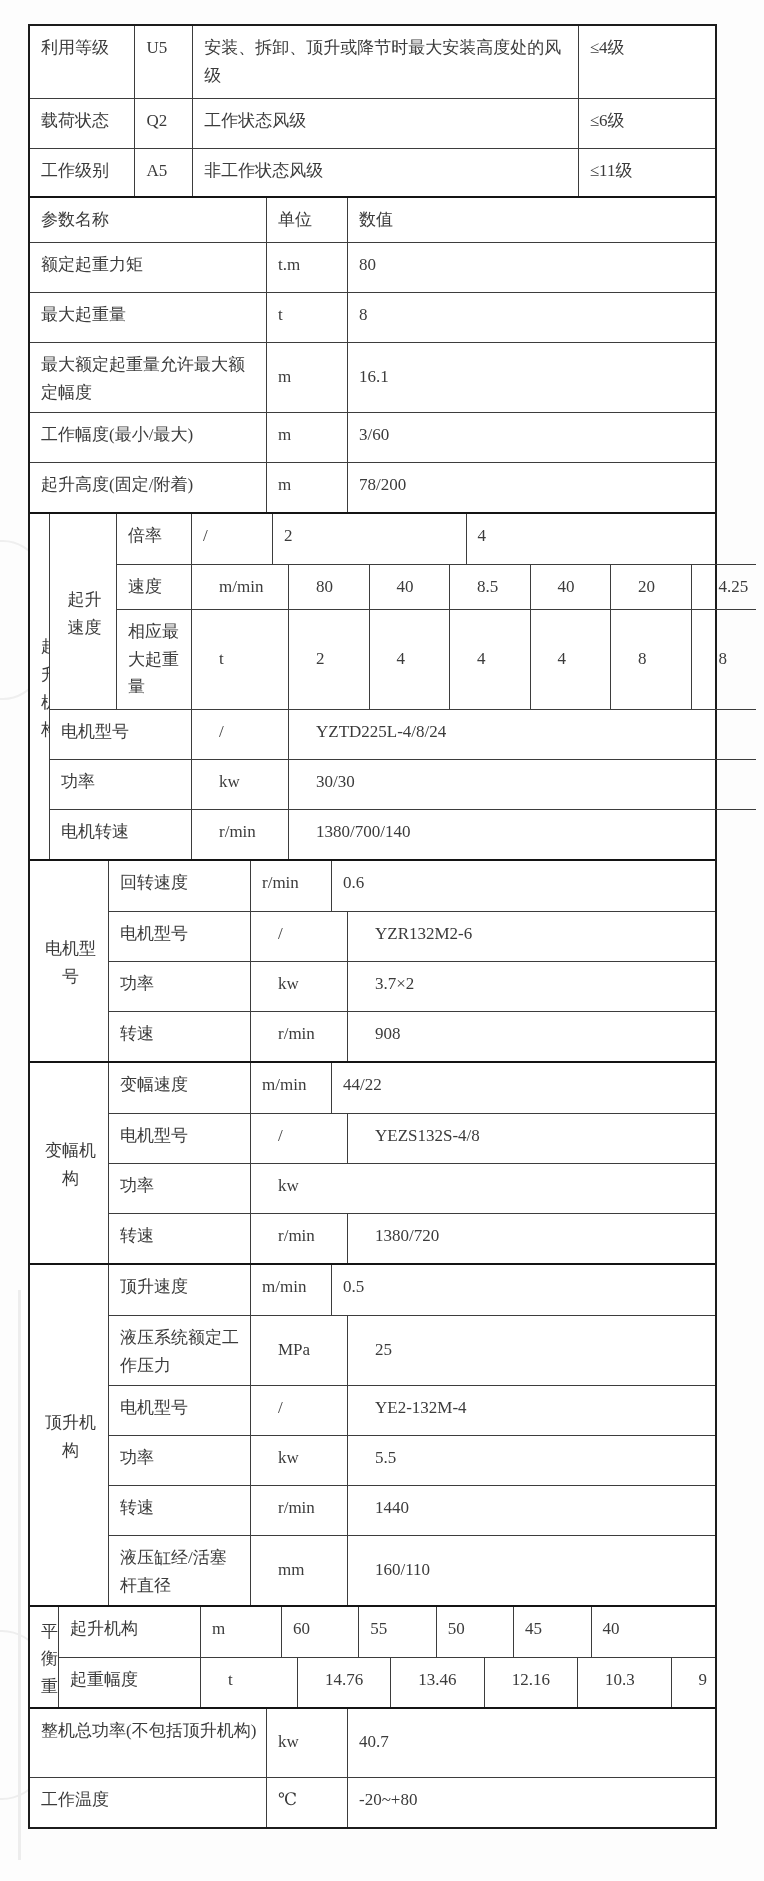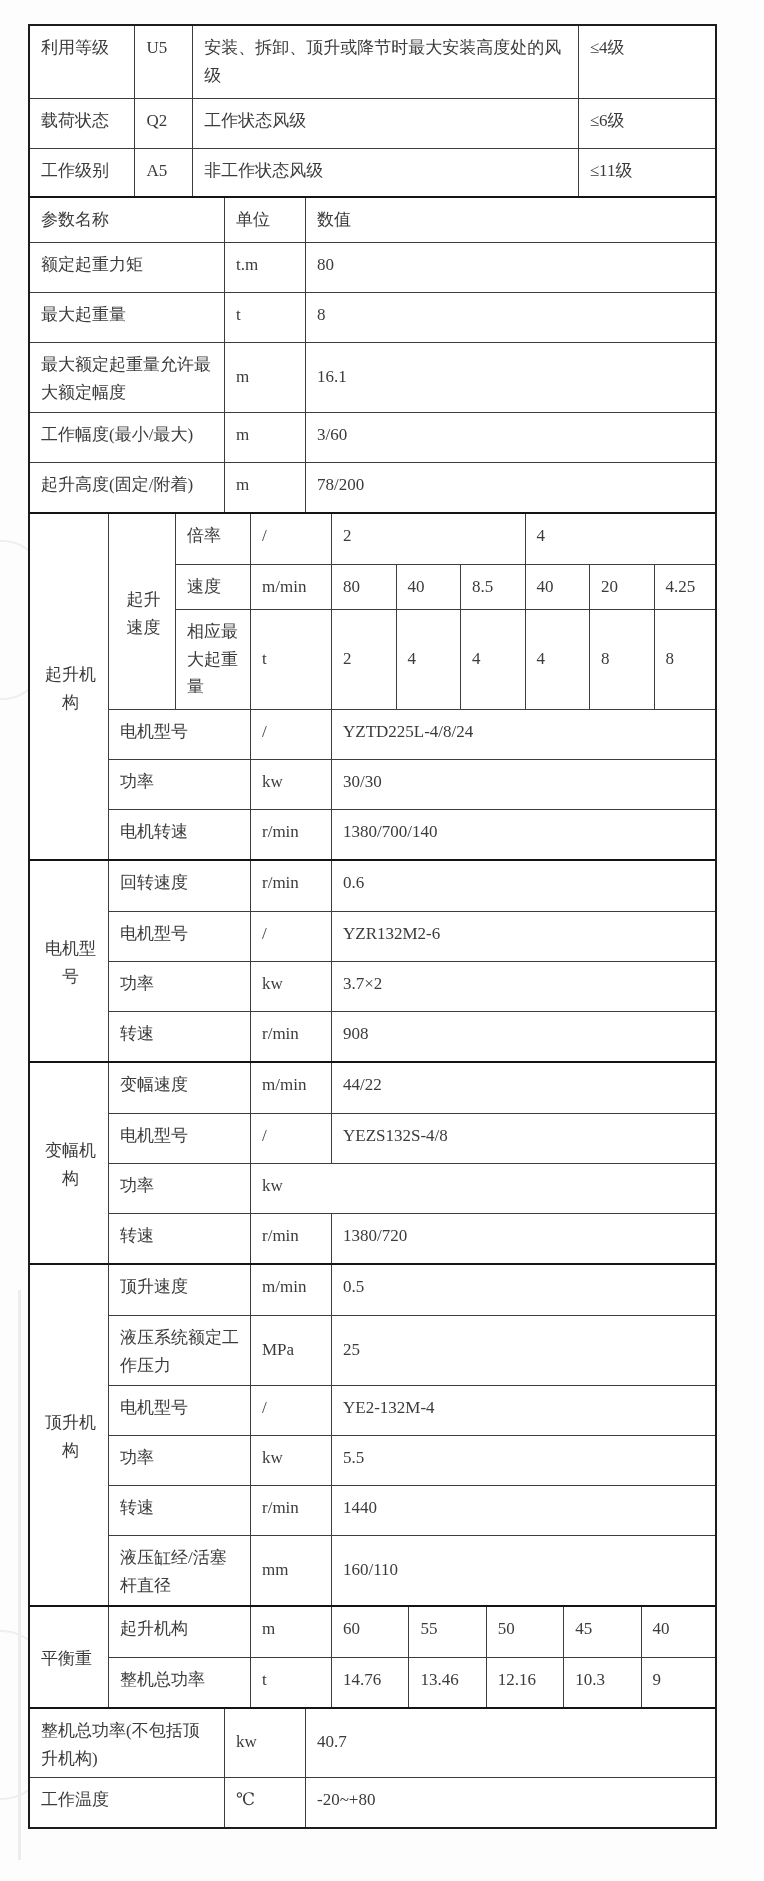--- a/index.html
+++ b/index.html
@@ -18,35 +18,35 @@
   .table {
     position:absolute; left:28px; top:24px; width:689px;
     border:2px solid #1c1c1c; background:#ffffff;
   }
   .tr { display:flex; align-items:stretch; }
   .table > .tr + .tr, .table > .tr + .sec, .table > .sec + .tr, .table > .sec + .sec { border-top:1px solid #3d3d3d; }
   .table > .thick { border-top:2px solid #141414 !important; }
 
   .sec { display:flex; align-items:stretch; }
   .stack { display:flex; flex-direction:column; flex:1; }
-  .stack > * + * { border-top:1px solid #3d3d3d; }
+  .stack > * + * { border-top:1px solid #3d3d3d;gap:16px; }
   .subsec { display:flex; align-items:stretch; }
 
   .cell {
     display:flex; align-items:flex-start; padding:8px 8px 4px 11px;
     border-right:1px solid #3d3d3d; line-height:1.62; overflow:hidden;
   }
   .tr .cell:last-child, .stack .tr .cell:last-child { border-right:none; }
   .group { align-items:center;text-align:center; }
   .vc .cell:not(.lab) { align-items:center; padding-top:2px; }
 
   
   .tw1{width:106px} .tw2{width:58px} .tw3{width:388px} .tw4{width:137px; border-right:none;}
   .c1{width:79px} .c2{width:67px} .c3{width:75px}
-  .labfull{width:195px} .labsub{width:142px}
+  .labfull{width:237px} .labsub{width:142px}
   .unit{width:81px} .val{flex:1}
   .s6{width:64.5px} .s6:last-child{width:auto; flex:1}
   .s3{width:193.5px} .s3:last-child{width:auto; flex:1}
   .s5{width:77.4px} .s5:last-child{width:auto; flex:1}
 
   
   .h-r1{min-height:72px} .h-r2{min-height:50px} .h-r3{min-height:48px}
   .h-hd{min-height:46px} .h-std{min-height:50px} .h-sp{min-height:45px}
   .h-tall{min-height:70px} .h-xl{min-height:100px}
 </style>
@@ -255,21 +255,21 @@
       <div class="tr h-std">
         <div class="cell lab labsub">起升机构</div>
         <div class="cell unit">m</div>
         <div class="cell s5">60</div>
         <div class="cell s5">55</div>
         <div class="cell s5">50</div>
         <div class="cell s5">45</div>
         <div class="cell s5">40</div>
       </div>
       <div class="tr h-std">
-        <div class="cell lab labsub">整机总功率</div>
+        <div class="cell lab labsub">起重幅度</div>
         <div class="cell unit">t</div>
         <div class="cell s5">14.76</div>
         <div class="cell s5">13.46</div>
         <div class="cell s5">12.16</div>
         <div class="cell s5">10.3</div>
         <div class="cell s5">9</div>
       </div>
     </div>
   </div>
 

